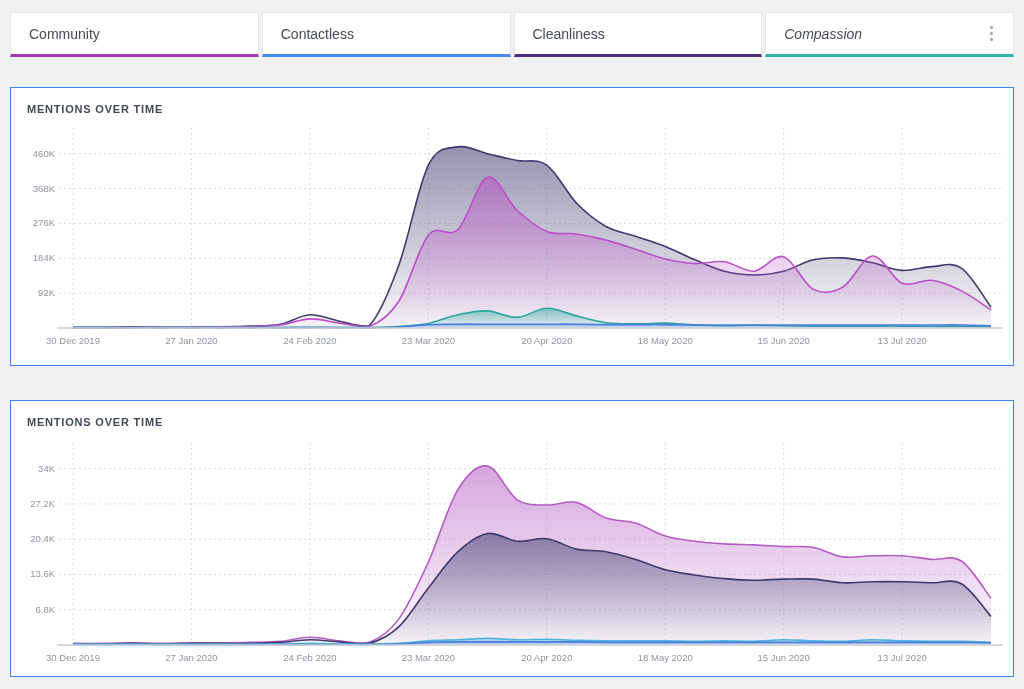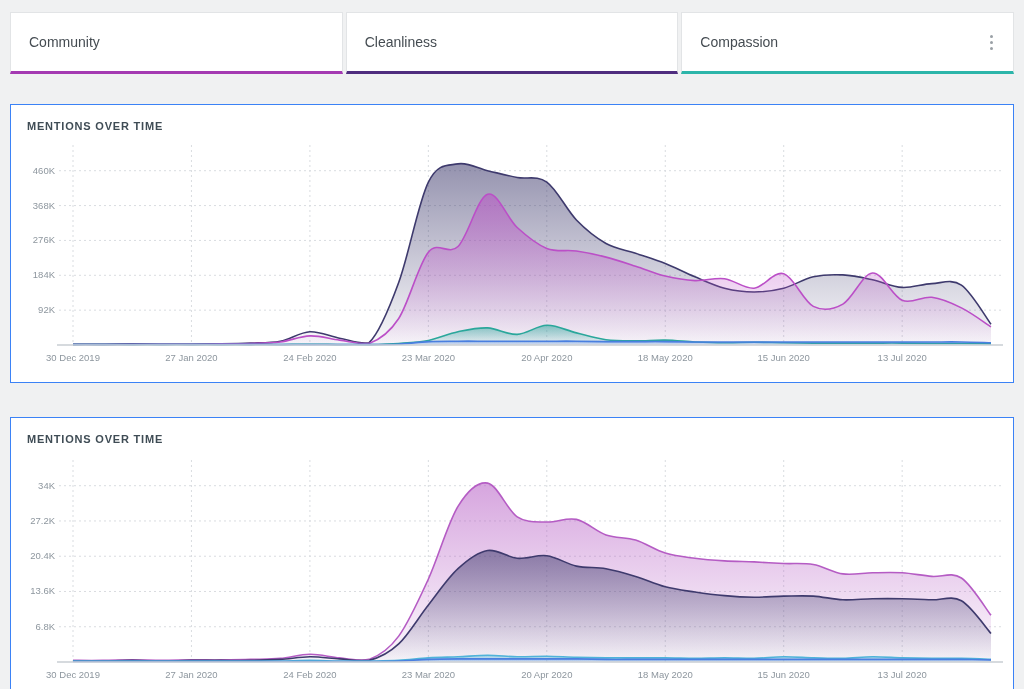--- a/index.html
+++ b/index.html
@@ -6,21 +6,21 @@
   body{
     width:1024px;height:689px;overflow:hidden;
     background:#f0f1f2;
     font-family:"Liberation Sans", sans-serif;
   }
   
   .tabbar{display:flex;gap:3px;padding:12px 10px 0 10px;}
   .tab{
     flex:1;background:#ffffff;border:1px solid #e2e4e6;
     border-bottom:3px solid #999;
-    height:62px;box-sizing:border-box;
+    height:45px;box-sizing:border-box;
     display:flex;align-items:center;justify-content:space-between;
     padding:9px 18px;cursor:pointer;
   }
   .tab-label{font-size:14px;color:#454c52;}
   .kebab{display:flex;flex-direction:column;gap:3px;padding:4px 2px;cursor:pointer;}
   .kebab i{width:3px;height:3px;border-radius:50%;background:#9aa0a6;display:block;}
   
   .card{background:#ffffff;border:1px solid #3b82f6;margin:0 10px;}
   .card.first{margin-top:30px;}
   .card.second{margin-top:34px;}
@@ -32,24 +32,27 @@
   svg.chart{display:block;}
   .axis-text{font-family:"Liberation Sans", sans-serif;font-size:9.5px;fill:#8d969e;}
 </style>
 </head>
 <body>
 
 <nav class="tabbar" id="tabbar">
     <div class="tab" style="border-bottom-color: rgb(164, 58, 178);">
       <span class="tab-label">Community</span>
     </div>
+    <div class="tab" style="border-bottom-color: rgb(74, 137, 240);">
+      <span class="tab-label">Contactless</span>
+    </div>
     <div class="tab" style="border-bottom-color: rgb(79, 45, 127);">
       <span class="tab-label">Cleanliness</span>
     </div>
-    <div class="tab" style="border-bottom-color: rgb(44, 181, 170);">
+    <div class="tab" style="border-bottom-color: rgb(44, 181, 170); font-style: italic;">
       <span class="tab-label">Compassion</span>
       <span class="kebab">
         <i></i>
         <i></i>
         <i></i>
       </span>
     </div>
   </nav>
 
 <section class="card first">

